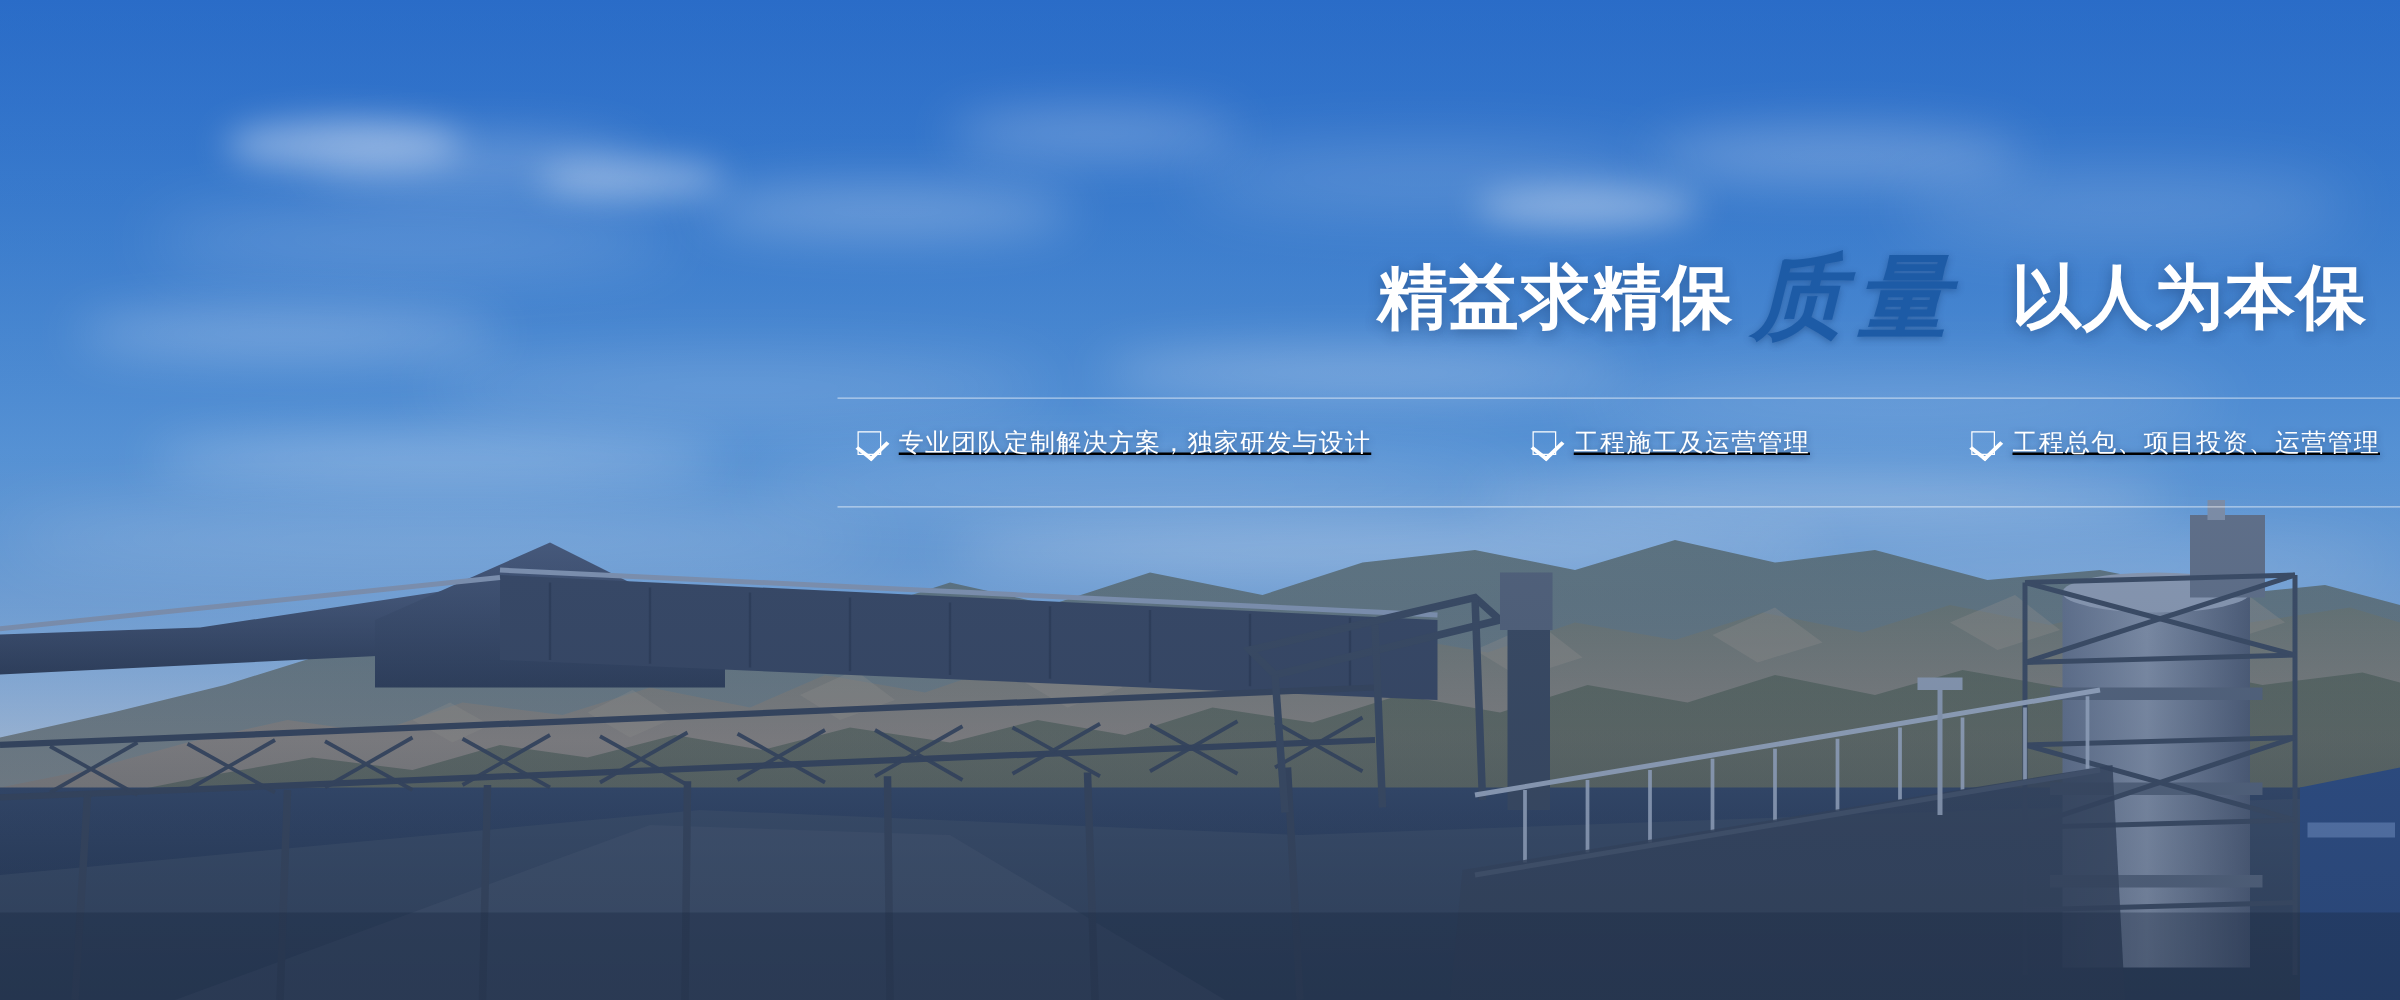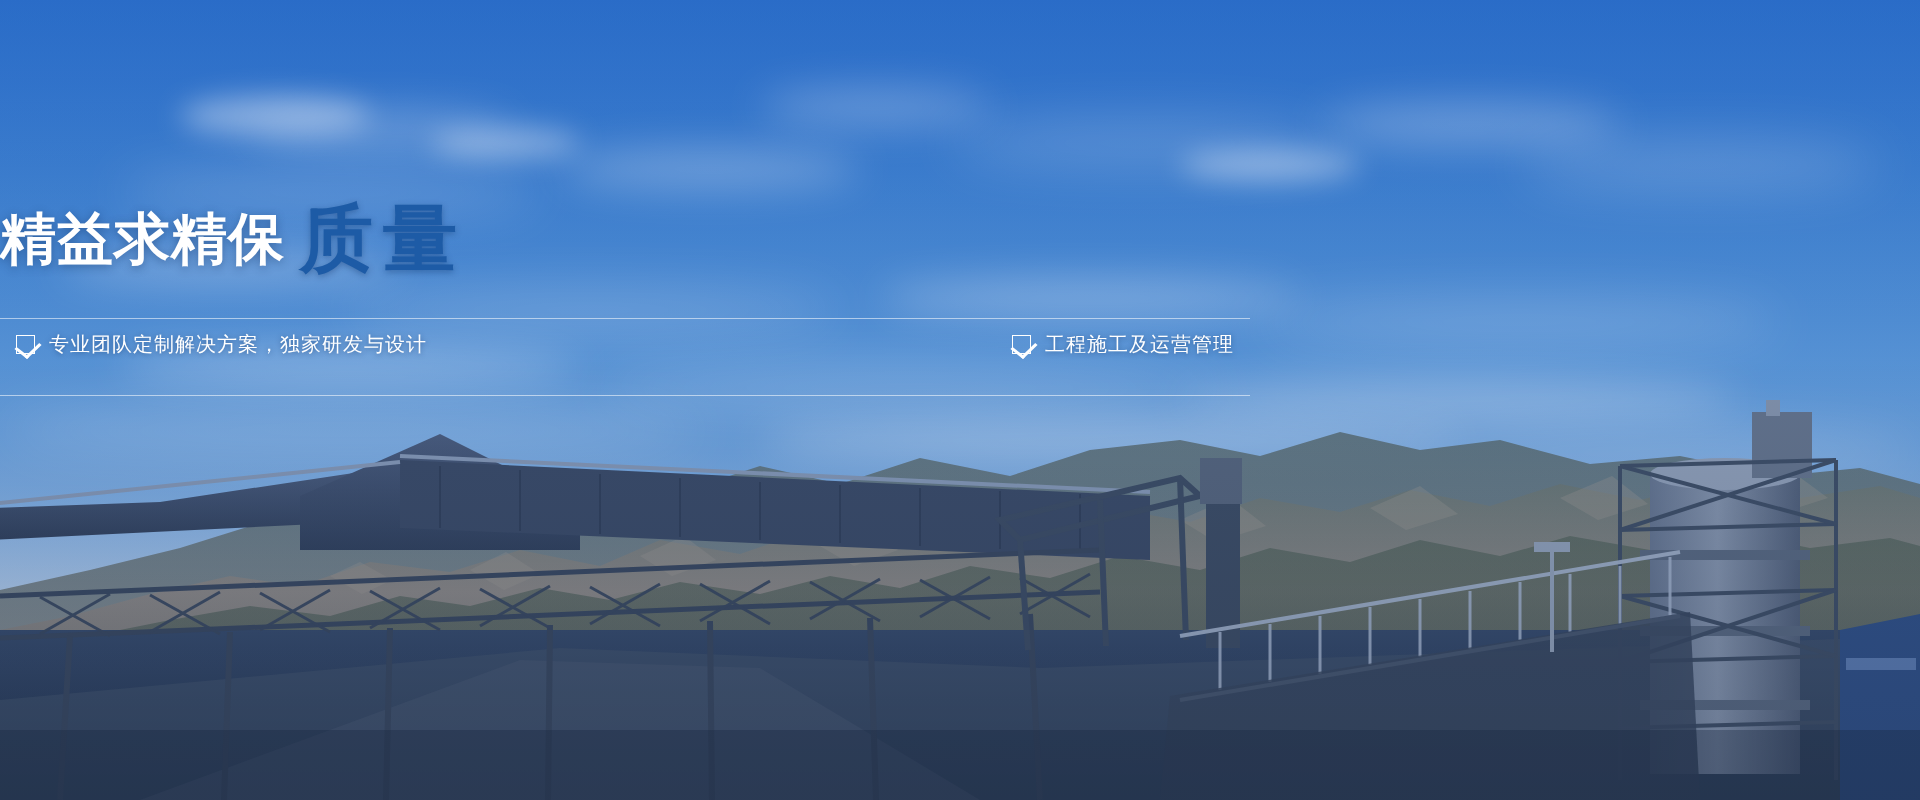--- a/index.html
+++ b/index.html
@@ -38,21 +38,21 @@
   
   .tint {
     position:absolute; inset:0;
     background:linear-gradient(to bottom, rgba(42,104,196,0.30) 0%, rgba(42,104,196,0.16) 45%, rgba(30,60,110,0.30) 100%);
     pointer-events:none;
   }
 
   
   .copy {
     position:absolute; left:0; top:0; width:1920px; height:596px;
-    display:flex; flex-direction:column; align-items:flex-start;
+    display:flex; flex-direction:column; align-items:flex-end;
     pointer-events:none;
   }
   .headline {
     margin-top:196px;
     display:flex; align-items:baseline; justify-content:center;
     white-space:nowrap;
     pointer-events:auto;
   }
   .h-plain {
     color:#ffffff;
@@ -60,42 +60,44 @@
     font-weight:bold;
     letter-spacing:1px;
     text-shadow:0 2px 10px rgba(20,50,100,0.45);
     line-height:1;
   }
   .h-brush {
     color:#1d5ba6;
     font-family:"Liberation Serif","DejaVu Serif",serif;
     font-size:74px;
     font-weight:bold;
+    font-style:italic;
     letter-spacing:10px;
     line-height:1;
     padding:0 14px;
     position:relative;
     top:6px;
     text-shadow:0 2px 6px rgba(10,40,90,0.35);
   }
   .gap { display:inline-block; width:26px; }
 
   .rule {
     width:1250px; height:1px;
     background:rgba(255,255,255,0.55);
     margin-top:48px;
   }
   .rule.bottom { margin-top:37px; }
 
   .features {
     width:1250px;
-    margin-top:12px;
+    margin-top:22px;
     display:flex; align-items:center; justify-content:space-between;
     padding:0 16px;
     pointer-events:auto;
+    text-decoration:underline;
   }
   .feature { display:flex; align-items:center; }
   .chk {
     width:19px; height:19px;
     border:1.6px solid #ffffff;
     position:relative;
     flex:0 0 auto;
     margin-right:14px;
   }
   .chk::after {
@@ -332,37 +334,42 @@
   </svg>
 
   <div class="tint"></div>
 
   <div class="copy">
 
     <div class="headline">
       <span class="h-plain">精益求精保</span>
       <span class="h-brush">质量</span>
       <span class="gap"></span>
+      <span class="h-plain">以人为本保</span>
       <span class="gap"></span>
     </div>
 
     <div class="rule top"></div>
 
     <div class="features">
 
       <div class="feature">
         <span class="chk"></span>
         <span class="feature-label">专业团队定制解决方案，独家研发与设计</span>
       </div>
 
       <div class="feature">
         <span class="chk"></span>
         <span class="feature-label">工程施工及运营管理</span>
       </div>
 
+      <div class="feature">
+        <span class="chk"></span>
+        <span class="feature-label">工程总包、项目投资、运营管理</span>
+      </div>
 
     </div>
 
     <div class="rule bottom"></div>
 
   </div>
 
 </div>
 
 </body></html>

